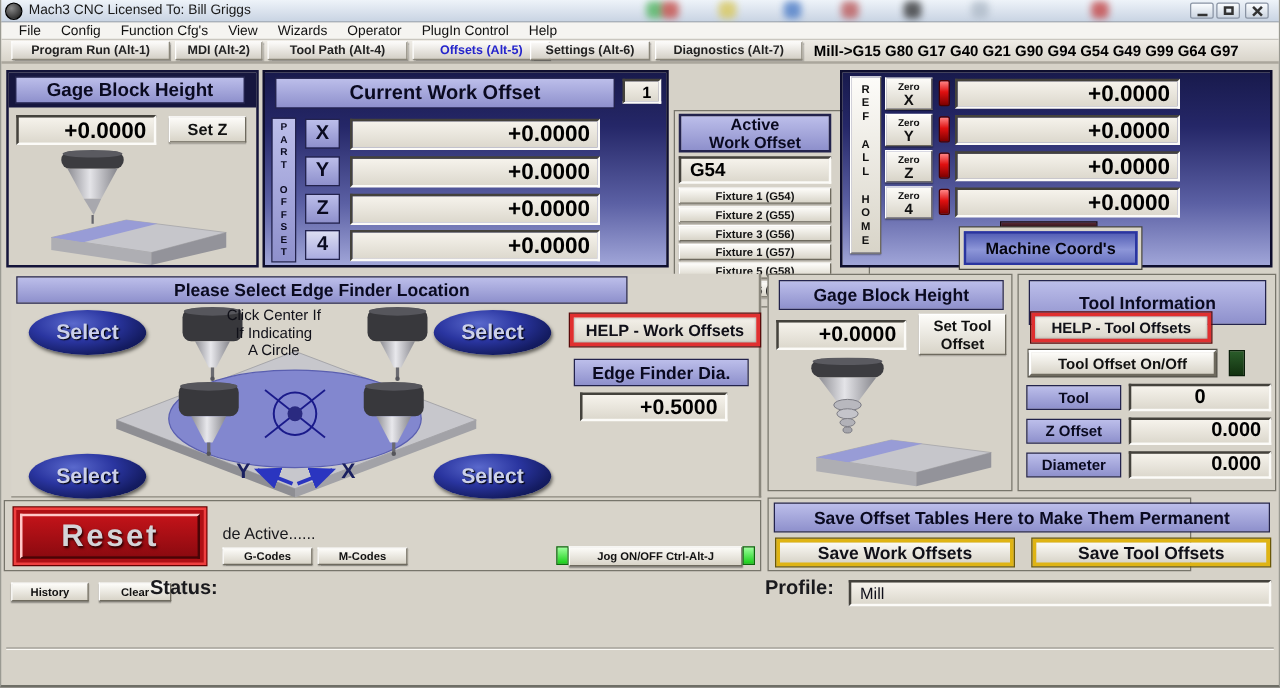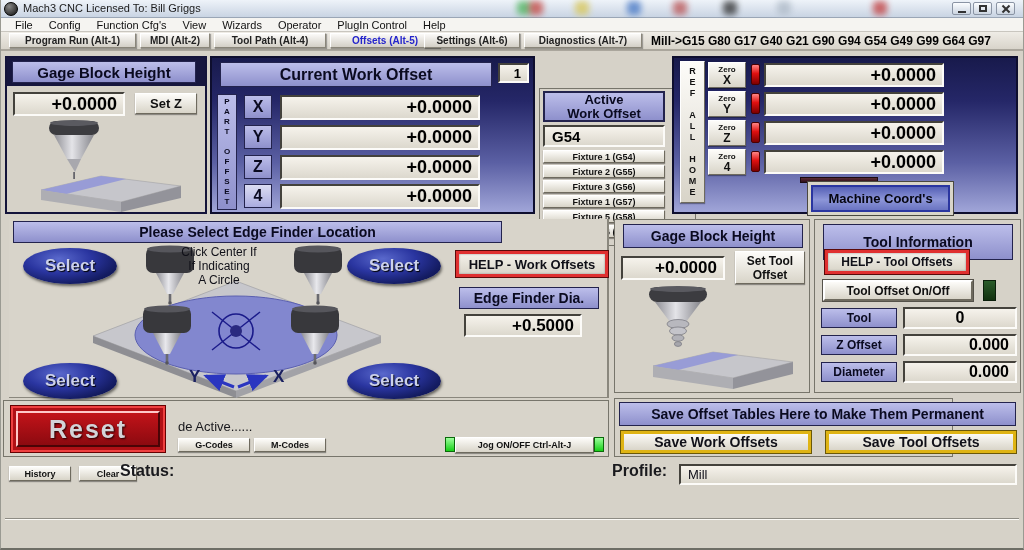--- a/index.html
+++ b/index.html
@@ -180,21 +180,21 @@
     </div>
     <div class="led-red abs" style="left:77px;top:64px;width:9px;height:21px;"></div>
     <div class="dro right num abs" style="left:90px;top:63px;width:180px;height:24px;font-size:18px;">+0.0000</div>
     <div class="btn abs" style="left:34px;top:91px;width:38px;height:26px;flex-direction:column;line-height:10px;">
       <span style="font-size:8px;">Zero</span>
       <span style="font-size:12px;">4</span>
     </div>
     <div class="led-red abs" style="left:77px;top:93px;width:9px;height:21px;"></div>
     <div class="dro right num abs" style="left:90px;top:92px;width:180px;height:24px;font-size:18px;">+0.0000</div>
     <div class="abs" style="left:126px;top:119px;width:78px;height:6px;background:linear-gradient(180deg,#5a2a34,#2e1018);border:1px solid #1a0a10;"></div>
-    <div class="abs" style="left:97px;top:127px;width:139px;height:27px;background:linear-gradient(180deg,#5560b6,#8d96d8 55%,#6a74c2);border:2px solid #2a35a0;box-shadow:0 0 0 3px #d9d5c9,0 0 0 4px #4a4840;display:flex;align-items:center;justify-content:center;font-weight:bold;font-size:13px;color:#05050f;margin-left:40px;">Machine Coord's</div>
+    <div class="abs" style="left:97px;top:127px;width:139px;height:27px;background:linear-gradient(180deg,#5560b6,#8d96d8 55%,#6a74c2);border:2px solid #2a35a0;box-shadow:0 0 0 3px #d9d5c9,0 0 0 4px #4a4840;display:flex;align-items:center;justify-content:center;font-weight:bold;font-size:13px;color:#05050f;">Machine Coord's</div>
   </div>
 
   <div class="abs" style="left:8px;top:219px;width:600px;height:179px;background:#d8d4ca;border-right:2px solid #8a877d;border-bottom:1px solid #8a877d;">
     <svg class="abs" style="left:0;top:0;" width="600" height="179" viewBox="0 0 600 179">
       <defs>
         <linearGradient id="silvP" x1="0" y1="0" x2="1" y2="0">
           <stop offset="0" stop-color="#8e8e94"></stop>
             <stop offset="0.45" stop-color="#e8e8ec"></stop>
             <stop offset="1" stop-color="#86868c"></stop>
         </linearGradient>

